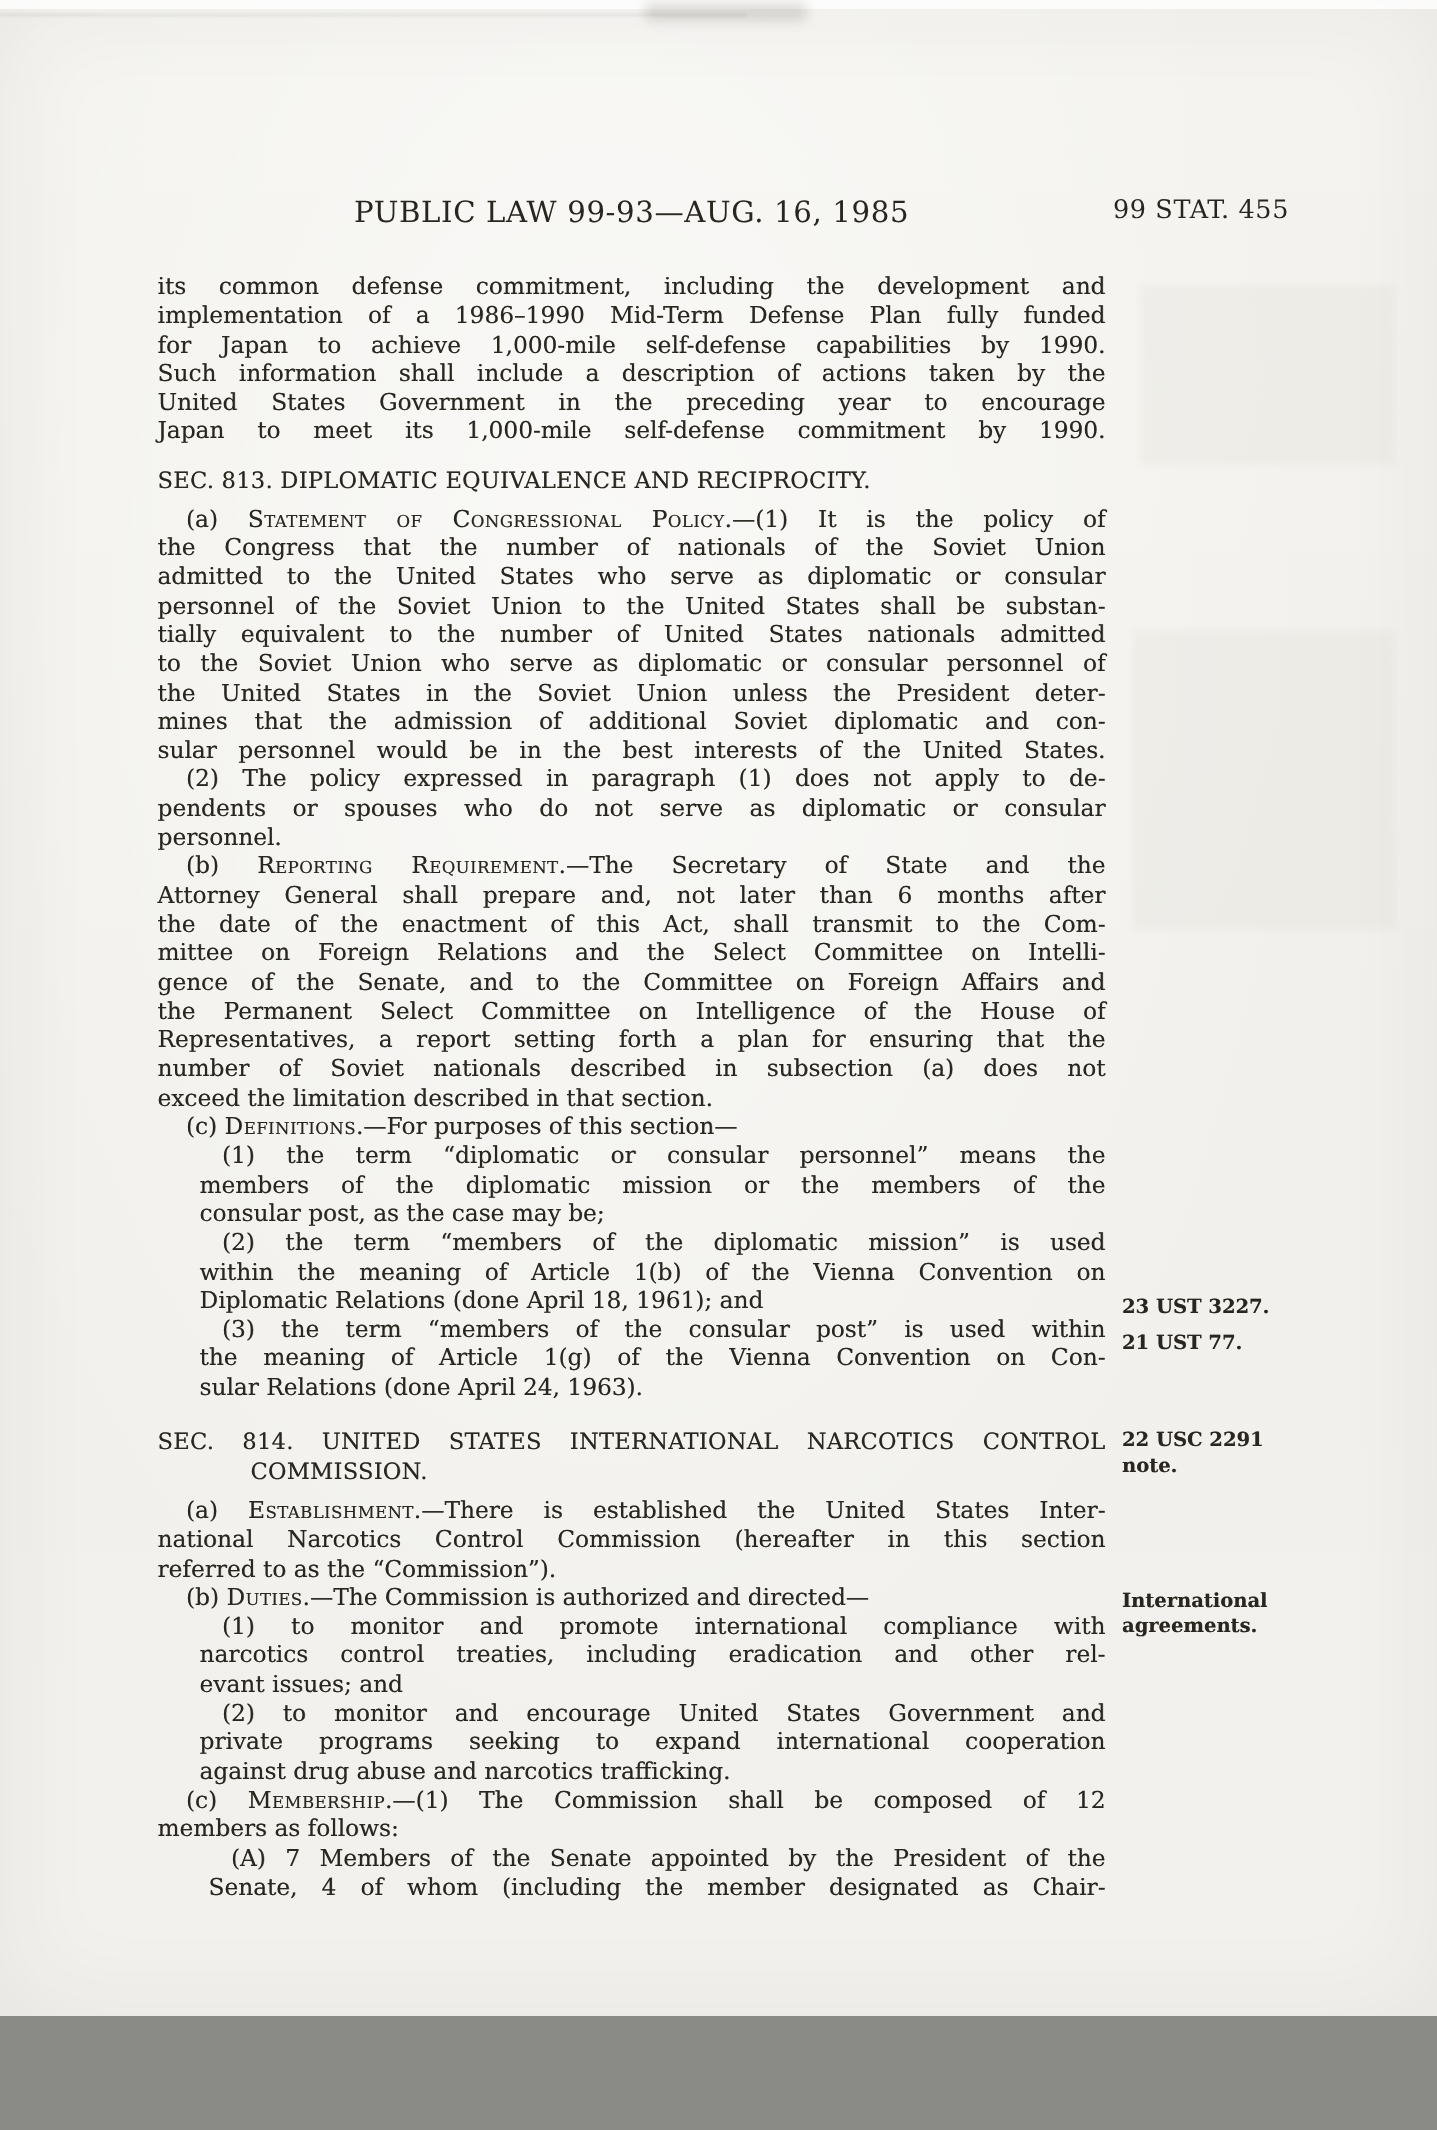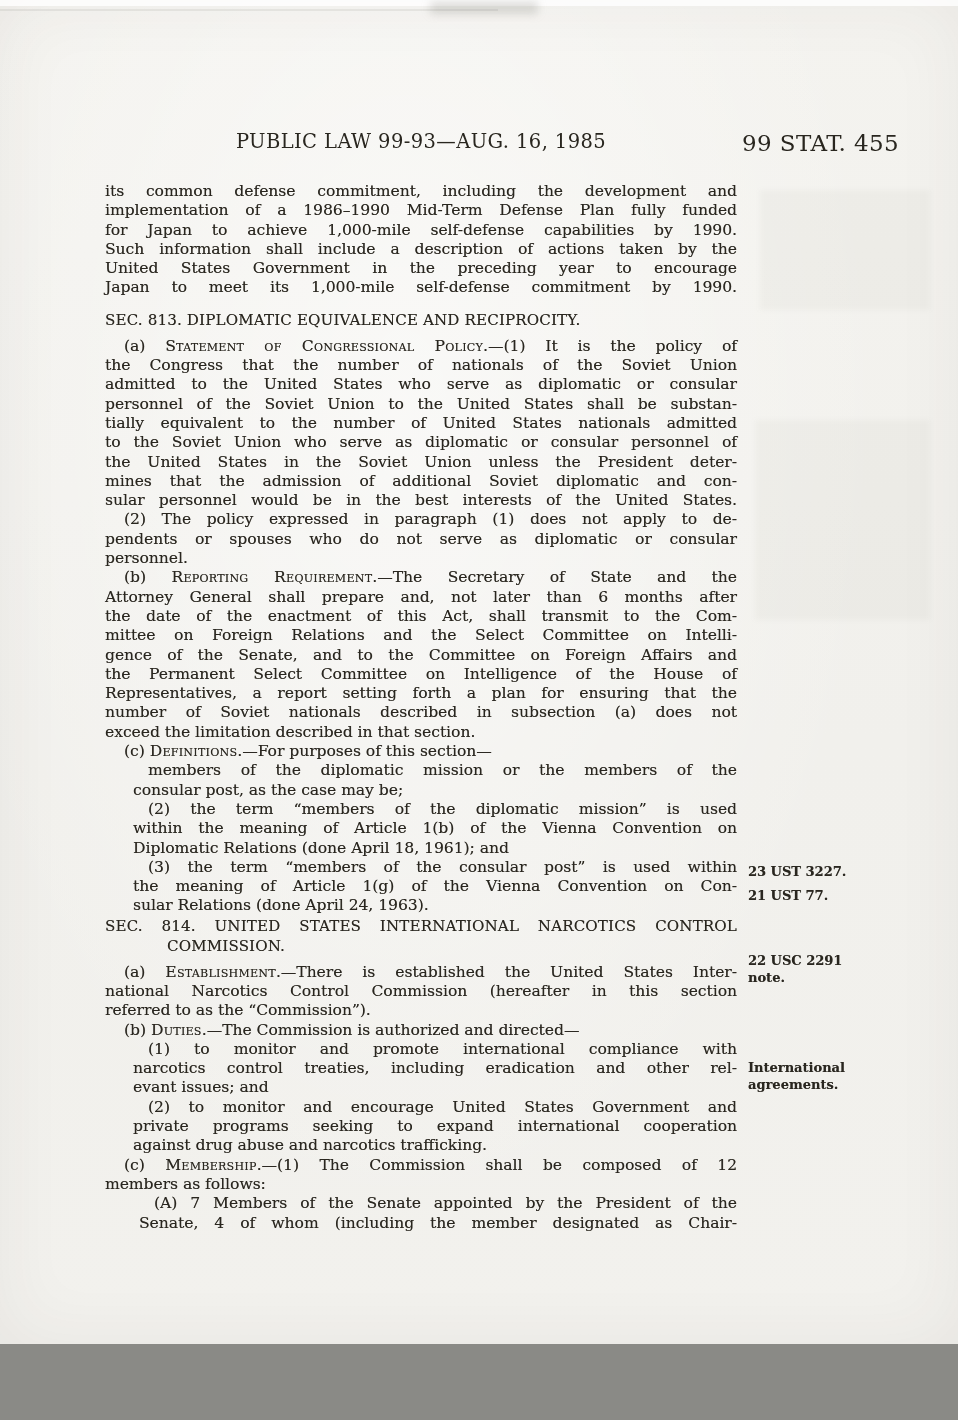--- a/index.html
+++ b/index.html
@@ -18,40 +18,40 @@
   
   .edge-white{position:absolute;top:0;left:0;width:100%;height:6px;background:rgba(255,255,255,0.8);}
   .smudge-top{position:absolute;left:430px;top:2px;width:108px;height:12px;background:rgba(128,128,120,0.25);filter:blur(4px);border-radius:4px;}
   .edge-line{position:absolute;top:9px;left:0;width:52%;height:1.5px;background:rgba(100,100,92,0.10);filter:blur(0.7px);}
   .bottom-line{position:absolute;top:1399px;left:26px;width:565px;height:1.8px;background:rgba(100,100,92,0.13);filter:blur(0.9px);}
   .ghost{position:absolute;background:rgba(110,108,100,0.045);filter:blur(2.5px);}
 
   
   .hdr-title{position:absolute;left:105px;top:130px;width:632px;text-align:center;
     font-size:19.5px;letter-spacing:0.4px;}
-  .hdr-stat{position:absolute;left:742px;top:130px;font-size:23px;letter-spacing:0.4px;white-space:nowrap;}
+  .hdr-stat{position:absolute;left:742px;top:130px;font-size:17px;letter-spacing:0.4px;white-space:nowrap;}
 
   
   .content{position:absolute;left:105px;top:182px;width:632px;font-size:15.5px;line-height:19.3px;
     text-shadow:0.2px 0.2px 0.35px rgba(40,36,28,0.5);}
   .line{min-height:19.3px;}
   .line.j{text-align:justify;text-align-last:justify;text-justify:inter-word;}
   .line.nj{text-align:left;}
   .sc{font-variant:small-caps;letter-spacing:0.3px;}
 
   .blk{margin:0;}
   .para > .line:first-child{text-indent:19px;}
   .item1{margin-left:28px;}
   .item1 > .line:first-child{text-indent:15px;}
   .item2{margin-left:34px;}
   .item2 > .line:first-child{text-indent:15px;}
 
   .sec-heading{font-weight:normal;font-size:15px;line-height:20px;letter-spacing:0.2px;margin:12px 0 7px 0;}
   .sec-heading .line{min-height:20px;}
-  .sec-heading.hang{margin-top:0;}
+  .sec-heading.hang{margin-top:16px;}
   .sec-heading.hang .line:nth-child(2){padding-left:62px;}
 
   
   .mnote{position:absolute;left:748px;width:180px;font-size:13px;line-height:16.5px;white-space:pre-line;
     text-shadow:0.2px 0.2px 0.35px rgba(40,36,28,0.45);font-weight:bold;}
   .n1{top:864px;}
   .n2{top:888px;}
   .n3{top:953px;}
   .n4{top:1060px;}
 </style>
@@ -108,20 +108,21 @@
         <div class="line j"><span>gence of the Senate, and to the Committee on Foreign Affairs and</span></div>
         <div class="line j"><span>the Permanent Select Committee on Intelligence of the House of</span></div>
         <div class="line j"><span>Representatives, a report setting forth a plan for ensuring that the</span></div>
         <div class="line j"><span>number of Soviet nationals described in subsection (a) does not</span></div>
         <div class="line nj"><span>exceed the limitation described in that section.</span></div>
       </div>
     <div class="blk para">
         <div class="line nj"><span>(c) </span><span class="sc">Definitions</span><span>.—For purposes of this section—</span></div>
       </div>
     <div class="blk item1">
+        <div class="line j"><span>(1) the term “diplomatic or consular personnel” means the</span></div>
         <div class="line j"><span>members of the diplomatic mission or the members of the</span></div>
         <div class="line nj"><span>consular post, as the case may be;</span></div>
       </div>
     <div class="blk item1">
         <div class="line j"><span>(2) the term “members of the diplomatic mission” is used</span></div>
         <div class="line j"><span>within the meaning of Article 1(b) of the Vienna Convention on</span></div>
         <div class="line nj"><span>Diplomatic Relations (done April 18, 1961); and</span></div>
       </div>
     <div class="blk item1">
         <div class="line j"><span>(3) the term “members of the consular post” is used within</span></div>

